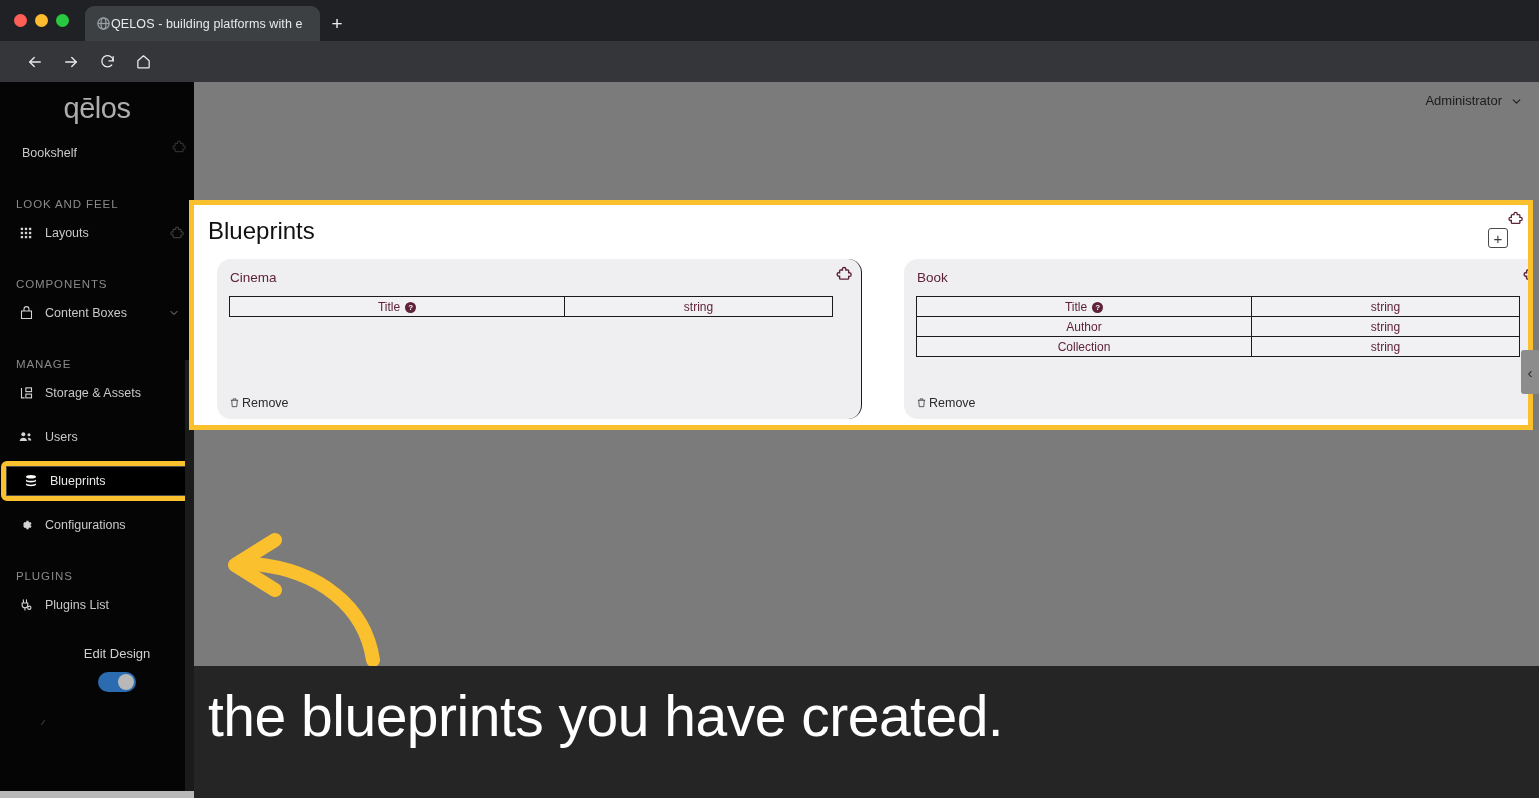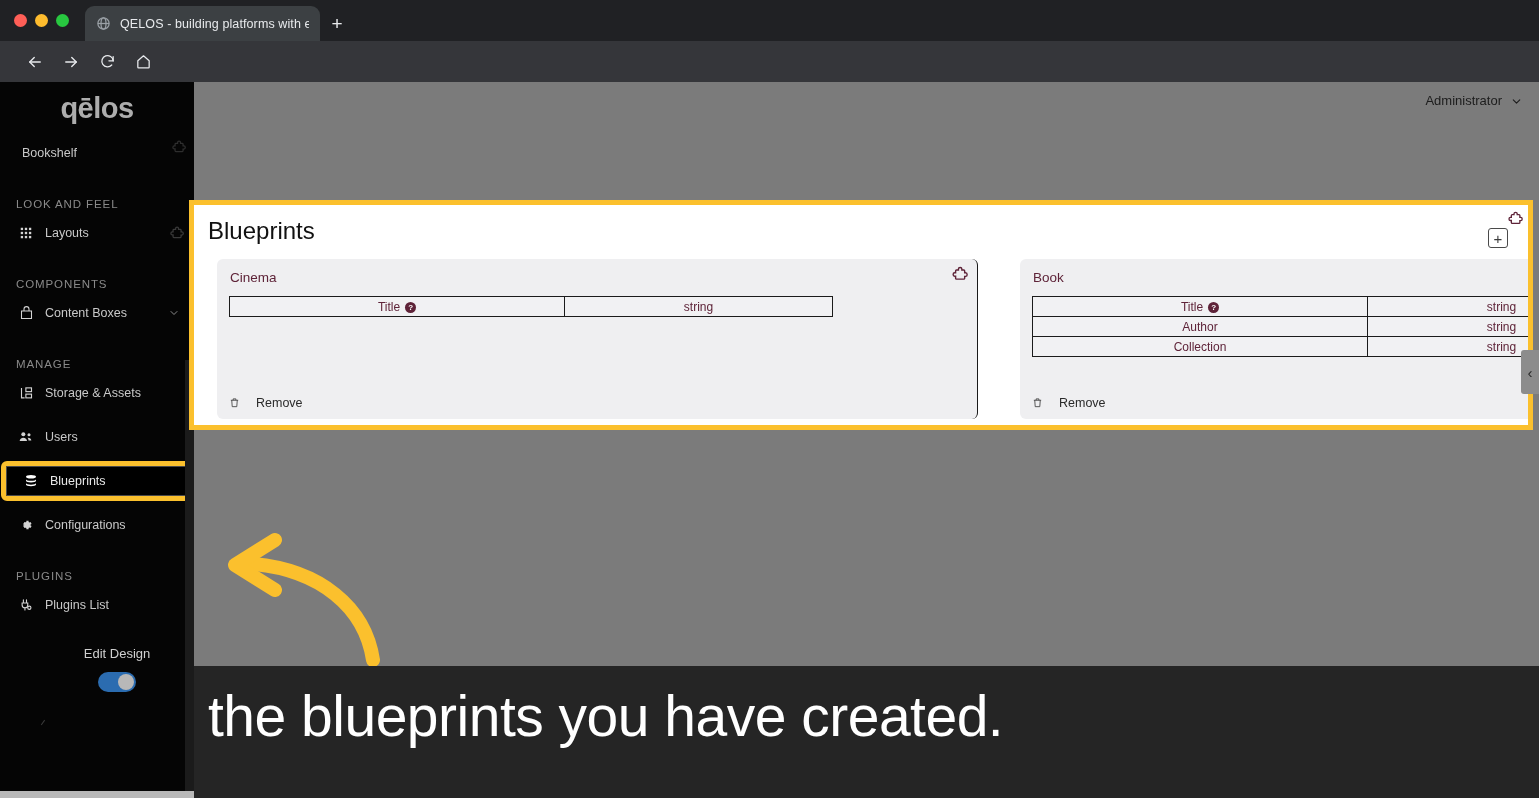--- a/index.html
+++ b/index.html
@@ -28,21 +28,20 @@
   .dot.yellow { background: #febc2e; }
   .dot.green { background: #28c840; }
 
   .tab {
     position: absolute; left: 85px; top: 6px;
     width: 235px; height: 35px;
     background: #3c4043;
     border-radius: 9px 9px 0 0;
     display: flex; align-items: center;
     padding: 0 11px;
-    gap: 9px;
   }
   .tab-favicon {
     width: 15px; height: 15px; flex: 0 0 15px;
     color: #9aa0a6;
   }
   .tab-title {
     font-size: 12.5px; color: #e8eaed;
     white-space: nowrap; overflow: hidden;
     letter-spacing: .1px;
   }
@@ -101,21 +100,21 @@
     width: 194px; height: 709px;
     background: #050505;
     overflow: hidden;
   }
   .brand {
     height: 46px;
     display: flex; align-items: center; justify-content: center;
     color: #adadad;
     font-size: 29px;
     letter-spacing: -0.5px;
-    font-weight: 700;
+    font-weight: 400;
     padding-top: 6px;
   }
   .side-puzzle-top {
     position: absolute; right: 8px; top: 57px;
     width: 15px; height: 15px; color: #2e2e2e;
   }
   .nav { padding-top: 10px; }
   .nav-section {
     font-size: 11.5px; color: #8a8a8a;
     letter-spacing: .9px;
@@ -222,23 +221,23 @@
   .bp-puzzle-corner {
     position: absolute; right: 5px; top: 5px;
     width: 16px; height: 16px; color: #5e2338;
   }
 
   .cards {
     position: absolute; left: 23px; top: 54px;
     display: flex; gap: 42px;
   }
   .card {
-    width: 761px; height: 160px;
+    width: 645px; height: 160px;
     background: #efeff1;
-    border-radius: 6px;
+    border-radius: 14px;
     border-right: 1.5px solid #1a1a1a;
     position: relative;
     overflow: hidden;
   }
   .card-title {
     font-size: 13.5px; color: #5e2338;
     padding: 11px 0 0 13px;
   }
   .card-puzzle {
     position: absolute; right: 9px; top: 6px;
@@ -269,21 +268,21 @@
     color: #fff;
     font-size: 8px;
     line-height: 11px;
     text-align: center;
     vertical-align: 1px;
     margin-left: 5px;
     font-weight: bold;
   }
   .card-remove {
     position: absolute; left: 12px; bottom: 9px;
-    display: flex; align-items: center; gap: 16px;
+    display: flex; align-items: center; gap: 2px;
     font-size: 12.5px; color: #2a2a2a;
   }
   .card-remove .trash { width: 11px; height: 12px; color: #3a3a3a; }
 
   
   .collapse-handle {
     position: absolute; right: 0; top: 268px;
     width: 18px; height: 44px;
     background: #8c8c8c;
     display: flex; align-items: center; justify-content: center;

